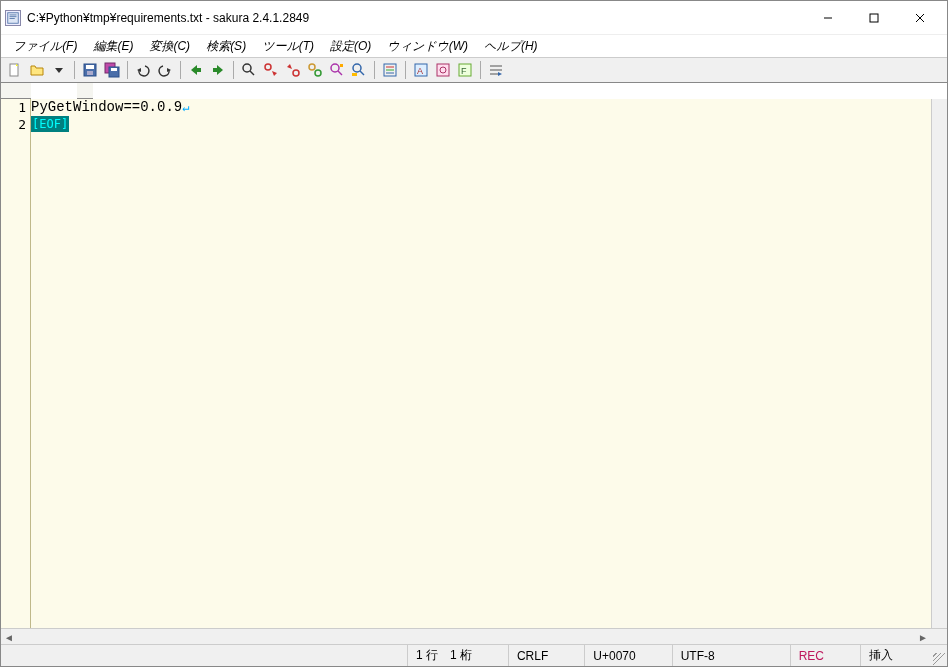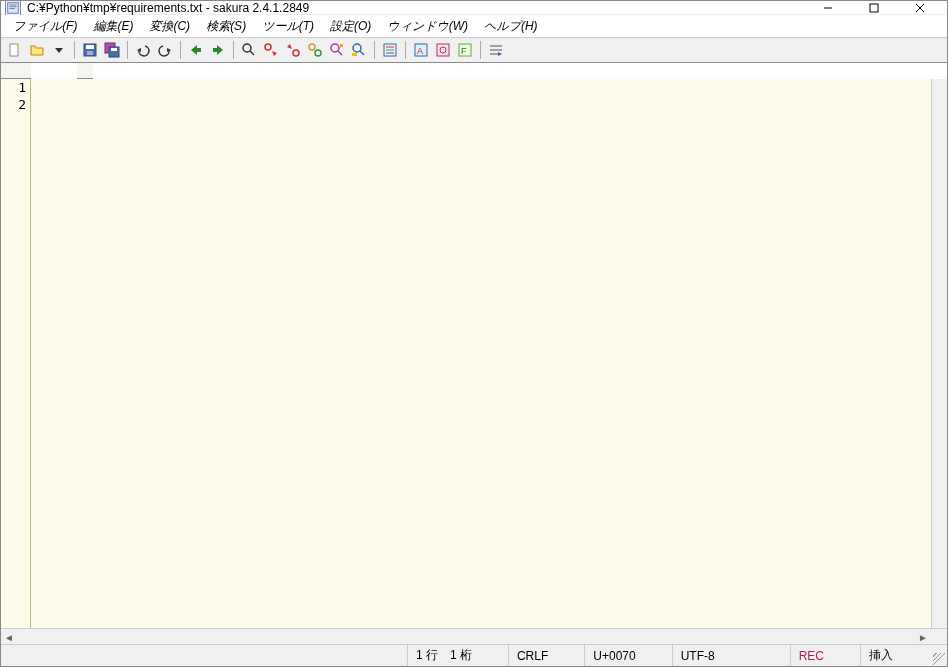--- a/index.html
+++ b/index.html
@@ -9,21 +9,21 @@
     width: 948px;
     height: 667px;
     background: #fff;
     display: flex;
     flex-direction: column;
     border: 1px solid #888;
     overflow: hidden;
   }
   
   .titlebar {
-    height: 14px;
+    height: 34px;
     background: #fff;
     display: flex;
     align-items: center;
     padding: 0 4px;
     border-bottom: 1px solid #eee;
   }
   .titlebar .app-icon {
     width: 16px; height: 16px; margin-right: 6px;
     display: inline-flex; align-items: center; justify-content: center;
     background: #eef;
@@ -378,20 +378,22 @@
   </div>
   <div class="ruler-right"></div>
 </div>
 
 <div class="editor-wrap">
   <div class="gutter">
     <div class="ln">1</div>
     <div class="ln">2</div>
   </div>
   <div class="textarea">
+    <div class="textline"><span>PyGetWindow==0.0.9</span><span class="crlf-mark">↵</span></div>
+    <div class="textline"><span class="eof">[EOF]</span></div>
   </div>
   <div class="vscroll"></div>
 </div>
 
 <div class="hscroll">
   <span class="sbtn">◄</span>
   <span class="track"></span>
   <span class="sbtn">►</span>
   <span style="width:16px;background:#f0f0f0"></span>
 </div>

